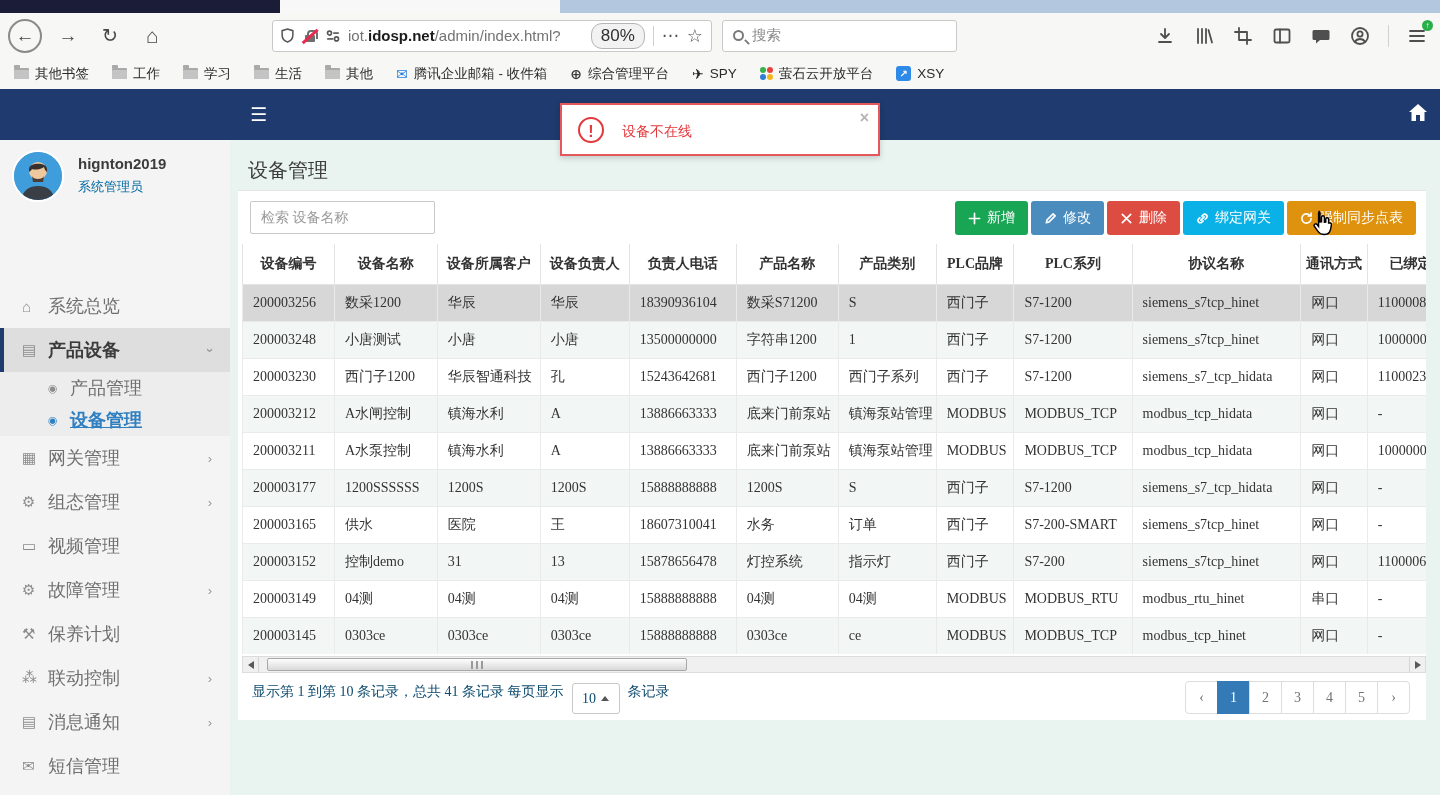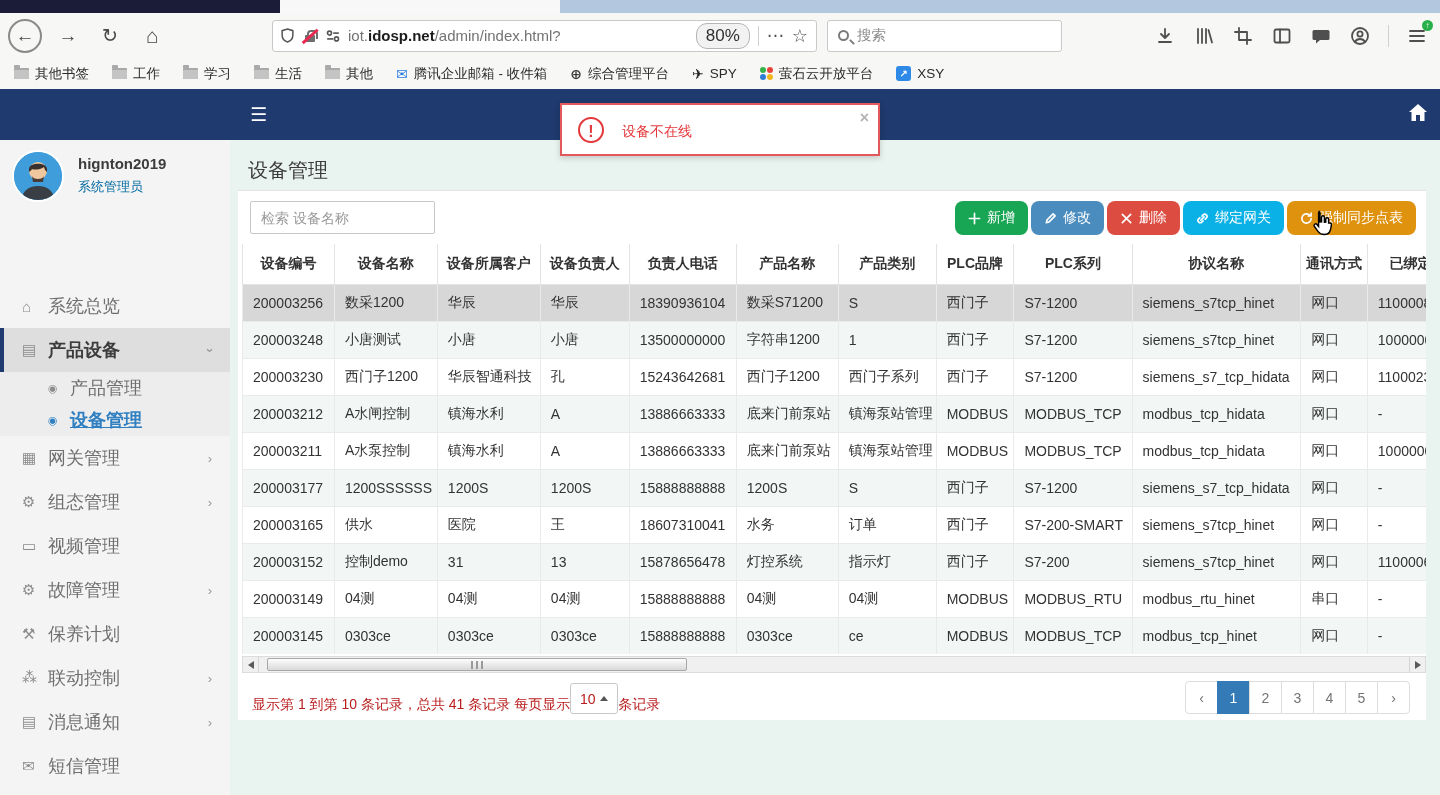--- a/index.html
+++ b/index.html
@@ -9,21 +9,21 @@
   
   .titlebar { position:absolute; top:0; left:0; width:1440px; height:13px; background:#b3c8de; }
   .titlebar .seg-dark  { position:absolute; left:0; top:0; width:280px; height:13px; background:#1b1c38; }
   .titlebar .seg-light { position:absolute; left:280px; top:0; width:280px; height:13px; background:#f8f8f8; }
 
   
   .toolbar { position:absolute; top:13px; left:0; width:1440px; height:45px; background:#f7f7f5; display:flex; align-items:center; padding:0 12px 0 8px; }
   .tb-nav { display:flex; align-items:center; gap:10px; }
   .tb-btn { width:32px; height:32px; display:flex; align-items:center; justify-content:center; font-size:19px; color:#474747; cursor:pointer; }
   .tb-btn.back { border:2px solid #8a8a8a; border-radius:50%; width:34px; height:34px; }
-  .urlbar { margin-left:104px; width:545px; height:32px; background:#fff; border:1px solid #c9c9c9; border-radius:3px; display:flex; align-items:center; padding:0 8px; gap:8px; }
+  .urlbar { margin-left:104px; width:440px; height:32px; background:#fff; border:1px solid #c9c9c9; border-radius:3px; display:flex; align-items:center; padding:0 8px; gap:8px; }
   .urlbar svg { flex:none; }
   .lockwrap { position:relative; width:16px; height:14px; flex:none; }
   .lock { position:absolute; left:3px; top:6px; width:10px; height:7px; background:#6e6e6e; border-radius:1px; }
   .lock::before { content:""; position:absolute; left:1.5px; top:-5px; width:7px; height:7px; border:2px solid #6e6e6e; border-bottom:none; border-radius:4px 4px 0 0; }
   .lockwrap::after { content:""; position:absolute; left:-2px; top:6px; width:20px; height:2.5px; background:#e8284f; transform:rotate(-42deg); }
   .url-text { flex:1; font-size:15px; color:#737373; white-space:nowrap; overflow:hidden; }
   .url-text b { color:#1c1c1c; font-weight:bold; }
   .zoom-pill { flex:none; border:1px solid #b5b5b5; background:#f2f2f2; border-radius:11px; font-size:17px; color:#303030; padding:2px 9px; }
   .url-div { width:1px; height:20px; background:#d0d0d0; flex:none; }
   .url-glyph { font-size:17px; color:#4d4d4d; flex:none; cursor:pointer; }
@@ -71,44 +71,44 @@
   .nav-item .chev { position:absolute; right:18px; color:#9a9a9a; font-size:13px; }
   .chev.down { display:inline-block; transform:rotate(90deg); }
   .nav-item.active { background:#dedede; border-left:4px solid #1e3a6e; padding-left:18px; color:#3c3c3c; font-weight:bold; }
   .nav-item.sub { height:32px; background:#ededed; padding-left:48px; }
   .nav-item.sub .nav-ic { font-size:11px; width:22px; }
   .nav-item.sub.selected .nav-lb { color:#2f7fc1; text-decoration:underline; font-weight:bold; }
   .nav-item.sub.selected .nav-ic { color:#2f7fc1; }
 
   
   .main-title { position:absolute; left:248px; top:157px; font-size:20px; color:#3c3c3c; }
-  .panel { position:absolute; left:238px; top:190px; width:1188px; height:530px; background:#fff; border-top:1px solid #e4e4e4; }
+  .panel { position:absolute; left:238px; top:190px; width:1188px; height:530px; background:#fff; border-top:1px solid #e4e4e4;font-family:Liberation Serif, serif; }
   .dev-search { position:absolute; left:12px; top:10px; width:185px; height:33px; border:1px solid #c8c8c8; border-radius:2px; padding:0 10px; font-size:14px; color:#333; font-family:inherit; background:#fff; }
   .dev-search::placeholder { color:#9a9a9a; }
   .act-btns { position:absolute; right:10px; top:10px; display:flex; gap:3px; }
-  .abtn { height:34px; border:none; border-radius:8px; color:#fff; font-size:14px; display:flex; align-items:center; gap:6px; padding:0 13px; cursor:pointer; font-family:inherit; white-space:nowrap; }
+  .abtn { height:34px; border:none; border-radius:3px; color:#fff; font-size:14px; display:flex; align-items:center; gap:6px; padding:0 13px; cursor:pointer; font-family:inherit; white-space:nowrap; }
   .abtn svg { width:13px; height:13px; stroke:#fff; fill:none; stroke-width:1.8; stroke-linecap:round; stroke-linejoin:round; flex:none; }
 
   .tablewrap { position:absolute; left:4px; top:53px; width:1184px; height:410px; overflow:hidden; }
   table { border-collapse:collapse; table-layout:fixed; width:1240px; }
   th { height:40px; font-size:14px; font-weight:bold; color:#333; text-align:center; border:1px solid #e3e3e3; border-top:none; background:#fff; }
   td { height:37px; font-size:14px; color:#333; padding:0 10px; border:1px solid #eaeaea; white-space:nowrap; overflow:hidden; }
   tbody tr:nth-child(even) { background:#f2f7f5; }
   tbody tr.selected { background:#d7d7d7; }
 
   .hscroll { position:absolute; left:4px; top:465px; width:1184px; height:17px; background:#f0f0f0; border:1px solid #dcdcdc; }
   .hs-arrow { position:absolute; top:0; width:16px; height:15px; background:#f0f0f0; display:flex; align-items:center; justify-content:center; cursor:pointer; }
   .hs-arrow.left { left:0; border-right:1px solid #d5d5d5; }
   .hs-arrow.right { right:0; border-left:1px solid #d5d5d5; }
   .tri-l { width:0; height:0; border-style:solid; border-width:4px 6px 4px 0; border-color:transparent #5a5a5a transparent transparent; }
   .tri-r { width:0; height:0; border-style:solid; border-width:4px 0 4px 6px; border-color:transparent transparent transparent #5a5a5a; }
   .hs-thumb { position:absolute; left:24px; top:1px; width:420px; height:13px; background:linear-gradient(#fdfdfd,#d9d9d9); border:1px solid #a8a8a8; border-radius:2px; cursor:pointer; }
   .hs-grip { position:absolute; left:50%; top:2px; transform:translateX(-50%); width:12px; height:8px; background:repeating-linear-gradient(90deg,#9a9a9a 0 2px,transparent 2px 5px); }
 
-  .pg-info { position:absolute; left:14px; top:492px; display:flex; align-items:flex-end; font-size:14px; color:#b91c1c; }
+  .pg-info { position:absolute; left:14px; top:492px; display:flex; align-items:flex-start; gap:8px; font-size:14px; color:#0c4a6e; }
   .per-page { width:48px; height:31px; border:1px solid #c8c8c8; border-radius:3px; background:#fff; display:flex; align-items:center; justify-content:center; gap:5px; cursor:pointer; }
   .per-page .caret { width:0; height:0; border-left:4px solid transparent; border-right:4px solid transparent; border-bottom:5px solid #555; }
   .pager { position:absolute; right:16px; top:490px; display:flex; }
   .pg-btn { min-width:33px; height:33px; border:1px solid #ddd; background:#fff; color:#737373; font-size:14px; display:flex; align-items:center; justify-content:center; margin-left:-1px; cursor:pointer; padding:0 10px; }
   .pg-btn:first-child { border-radius:4px 0 0 4px; margin-left:0; }
   .pg-btn:last-child { border-radius:0 4px 4px 0; }
   .pg-btn.active { background:#337ab7; border-color:#337ab7; color:#fff; }
 
   
   .alert { position:absolute; left:560px; top:103px; width:320px; height:53px; background:#fff; border:2px solid #e4575a; box-shadow:0 2px 6px rgba(0,0,0,.18); z-index:50; }

